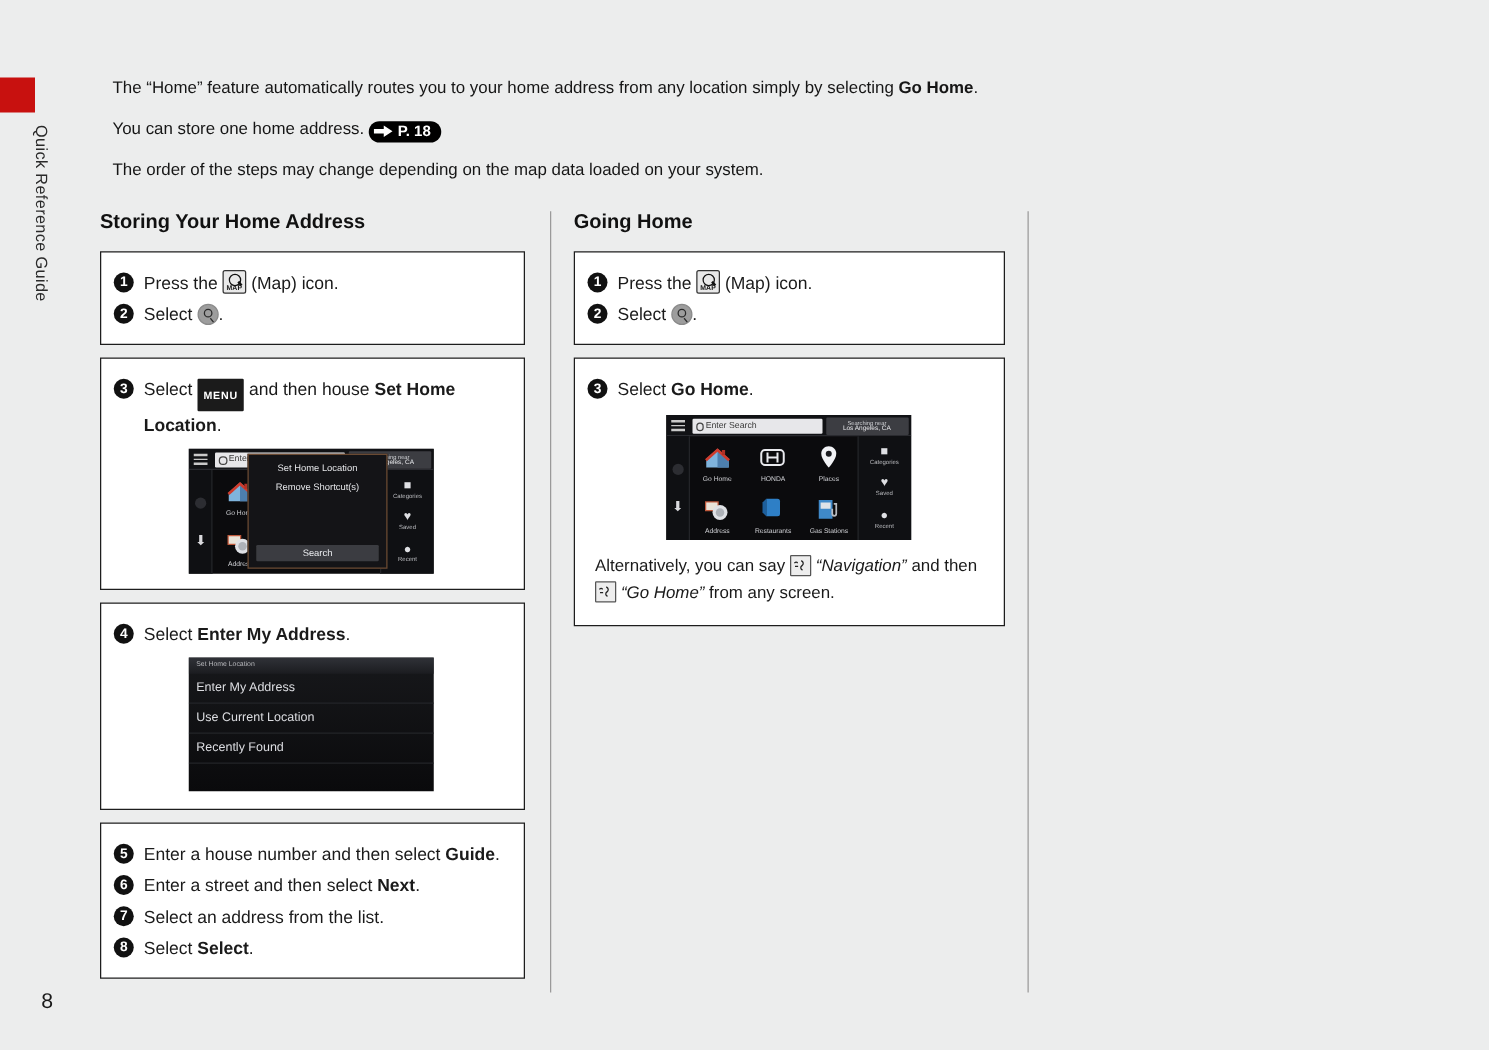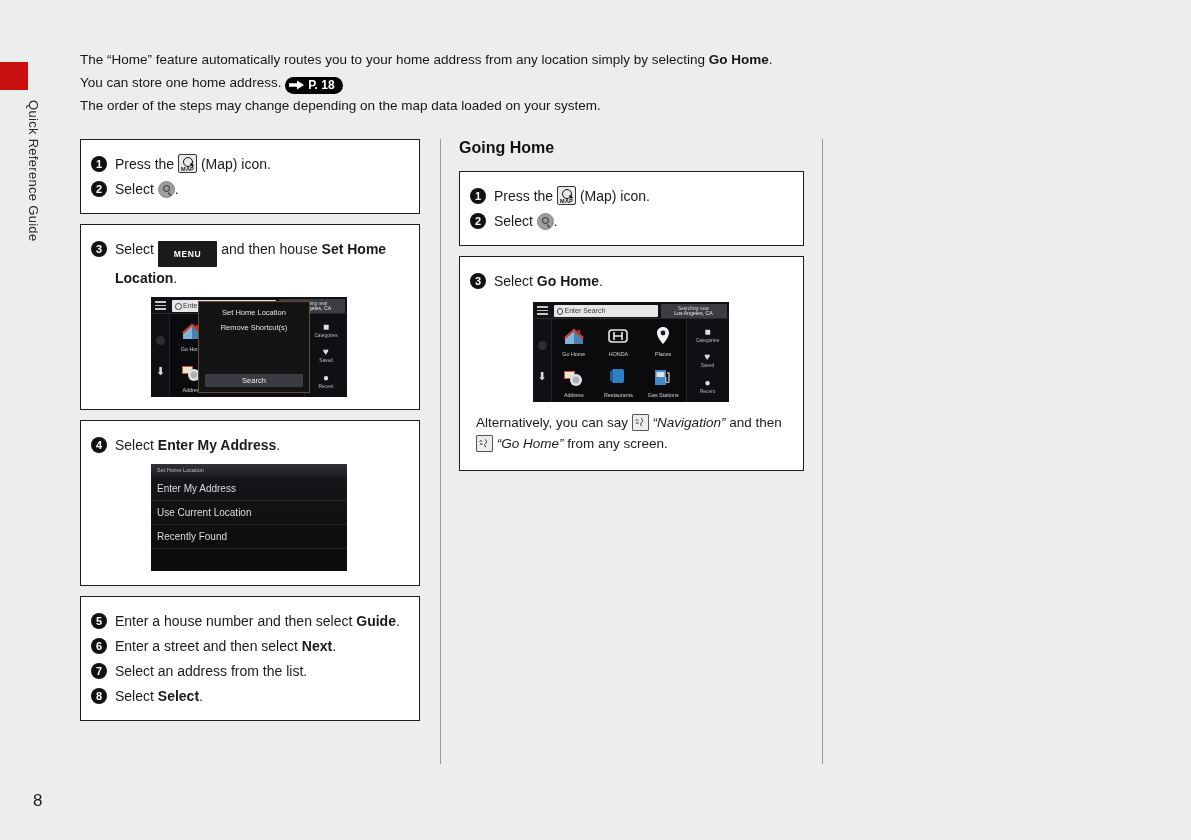--- a/index.html
+++ b/index.html
@@ -32,21 +32,21 @@
   }
 
   
   .content { position:absolute; left:80px; top:48px; width:1030px; }
 
   h1.title {
     font-size: 27px; font-weight: bold; letter-spacing:-.2px;
     margin:0 0 8px 0; color:#111;
   }
   .intro { font-size:13.5px; line-height:23px; color:#161616; }
-  .intro p { margin:0; }
+  .intro p { margin:10px; }
   .intro b { font-weight:bold; }
 
   
   .pref {
     display:inline-flex; align-items:center; gap:3px;
     background:#000; color:#fff; border-radius:9px;
     padding:1px 8px 1px 4px; font-size:12px; font-weight:bold;
     vertical-align:-3px; height:17px; line-height:15px;
   }
   .pref .arrow { display:inline-block; width:16px; height:10px; position:relative; }
@@ -103,21 +103,21 @@
     position:absolute; left:4px; top:3px; width:7px; height:7px;
     border:1.4px solid #2a2a2a; border-radius:50%;
   }
   .ico-srch .stem {
     position:absolute; left:10px; top:9.5px; width:1.4px; height:4px;
     background:#2a2a2a; transform:rotate(-40deg);
   }
   .ico-menu {
     display:inline-block; vertical-align:-3px;
     background:#1b1b1b; color:#fff; font-size:8.5px; font-weight:bold;
-    padding:2px 16px; letter-spacing:.6px; border-radius:1px;
+    padding:2px 5px; letter-spacing:.6px; border-radius:1px;
     font-family:"Liberation Sans", sans-serif;
   }
   .ico-voice {
     display:inline-block; width:17px; height:17px; vertical-align:-4px;
     border:1.3px solid #555; background:#ededed; position:relative; border-radius:1px;
   }
   .ico-voice svg { position:absolute; left:1px; top:1px; }
 
   
   .shot { background:#0b0b0d; position:relative; overflow:hidden; }
@@ -203,20 +203,21 @@
         </span>
         <span>P. 18</span>
       </span>
     </p>
     <p>The order of the steps may change depending on the map data loaded on your system.</p>
   </div>
 
   <div class="cols">
 
     <div class="col-left">
+      <h2 class="colhead">Storing Your Home Address</h2>
 
       <div class="box">
         <div class="step">
           <span class="num">1</span>
           <span class="txt">
             <span>Press the</span>
             <span class="ico-map"><span class="ring"></span><span class="stem"></span><span class="mp">MAP</span></span>
             <span>(Map) icon.</span>
           </span>
         </div>

